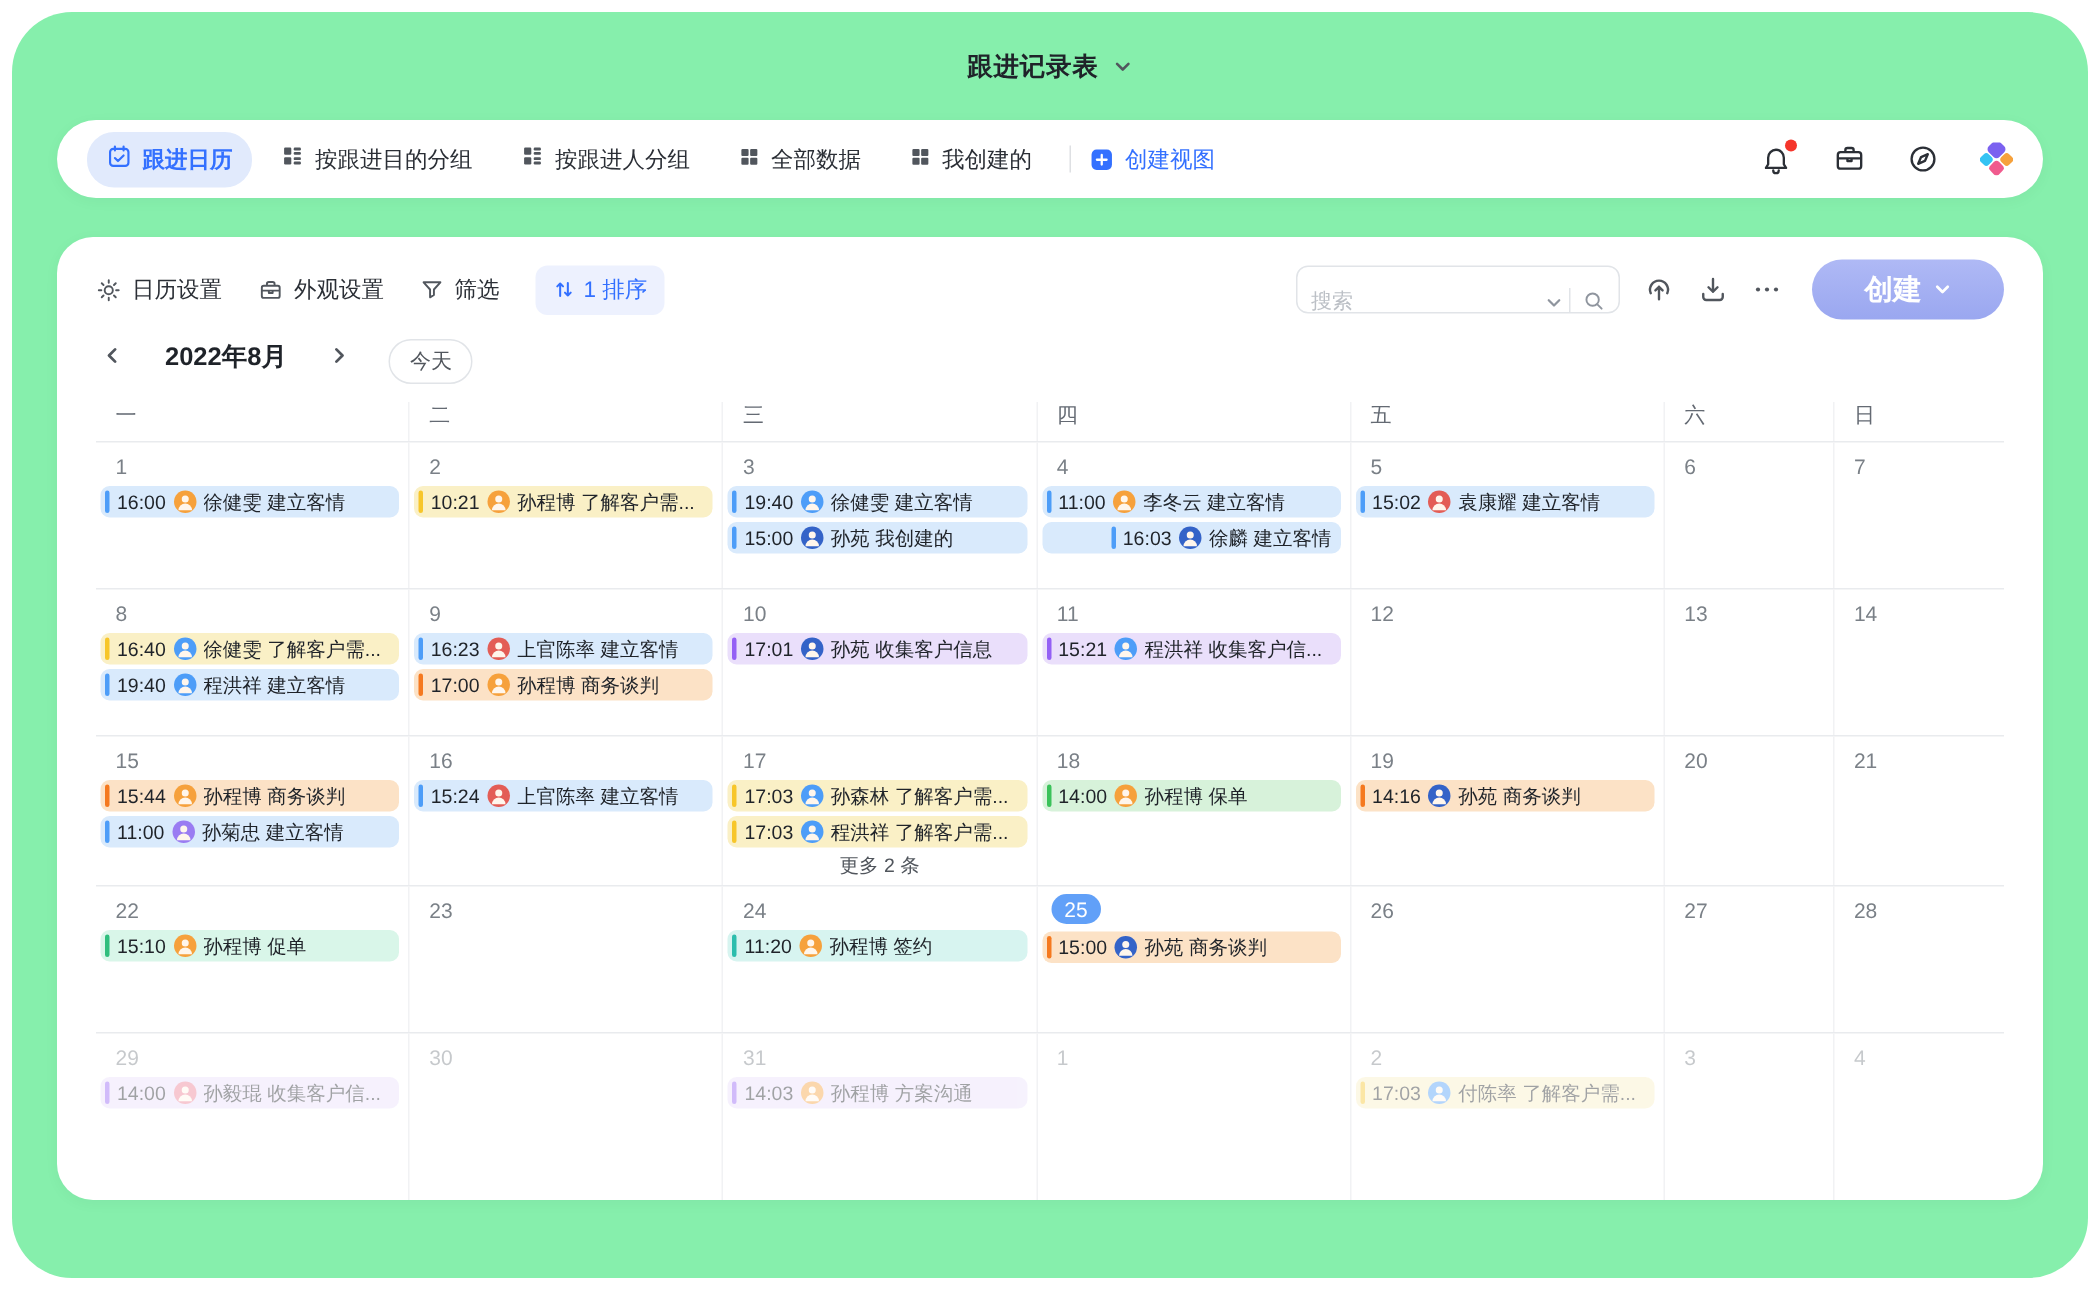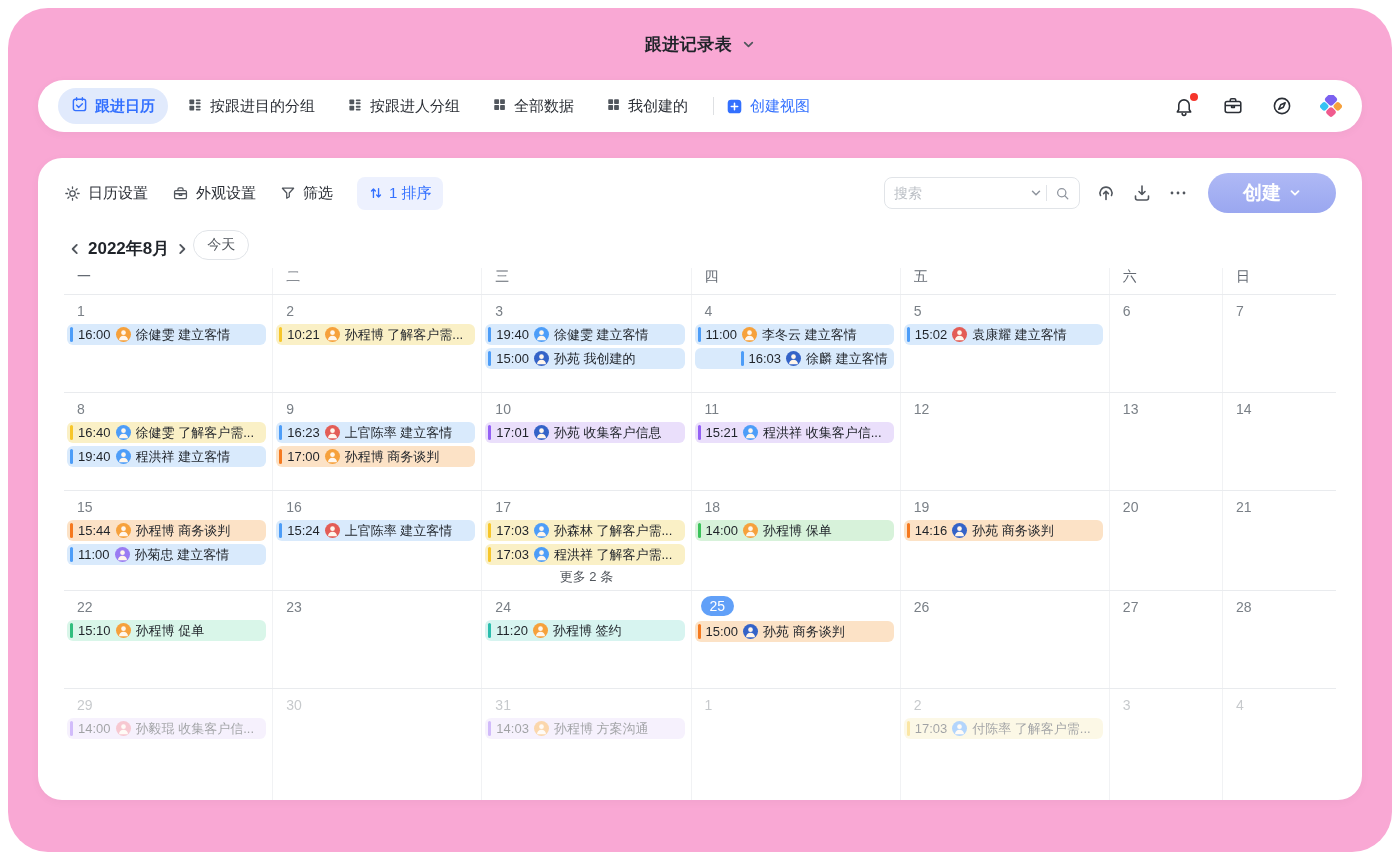--- a/index.html
+++ b/index.html
@@ -1,18 +1,18 @@
 <!DOCTYPE html>
 <html><head>
 <meta charset="utf-8">
 <style>
   * { margin:0; padding:0; box-sizing:border-box; }
   html,body { width:1400px; height:860px; }
   body { font-family:"Liberation Sans","DejaVu Sans",sans-serif; background:#fff; overflow:hidden; }
-  .canvas { position:absolute; inset:8px; background:#f9a8d4; border-radius:40px; overflow:hidden; }
+  .canvas { position:absolute; inset:8px; background:#86efac; border-radius:40px; overflow:hidden; }
 
   
   .title-row { height:72px; display:flex; align-items:center; justify-content:center; gap:10px; color:#1F2329; }
   .title-row .t { font-size:17px; font-weight:600; letter-spacing:.5px; }
   .title-row svg { color:#51565D; }
 
   
   .tabbar { margin:0 30px; height:52px; background:#fff; border-radius:26px;
             display:flex; align-items:center; padding:0 20px; box-shadow:0 2px 10px rgba(31,35,41,.04); }
   .tabs { display:flex; align-items:center; gap:6px; }
@@ -33,36 +33,36 @@
           padding:0 26px; overflow:hidden; box-shadow:0 2px 10px rgba(31,35,41,.04); }
 
   
   .toolbar { display:flex; align-items:center; height:42px; margin-top:14px; }
   .tool-left { display:flex; align-items:center; gap:24px; }
   .tool-item { display:flex; align-items:center; gap:7px; font-size:15px; color:#2B2F36; cursor:pointer; }
   .tool-item svg { color:#51565D; }
   .sort-pill { display:flex; align-items:center; gap:5px; background:#EDF1FE; color:#3370FF;
                font-size:15px; padding:7px 11px; border-radius:8px; cursor:pointer; }
   .tool-right { margin-left:auto; display:flex; align-items:center; gap:16px; }
-  .search-box { display:flex; align-items:center; width:196px; height:32px; border:1px solid #E1E4E8;
+  .search-box { display:flex; align-items:flex-end; width:216px; height:32px; border:1px solid #E1E4E8;
                 border-radius:8px; padding:0 9px; background:#fff; }
   .search-box input { border:none; outline:none; flex:1; min-width:0; font-size:14px; color:#1F2329;
                       font-family:inherit; background:transparent; }
   .search-box input::placeholder { color:#BCC0C6; }
   .search-box .sdiv { width:1px; height:16px; background:#E1E4E8; margin:0 8px 0 4px; }
   .search-box svg { color:#8F959E; flex-shrink:0; }
   .ghost-icon { width:20px; height:20px; color:#51565D; cursor:pointer; }
   .ghost-icon svg { width:20px; height:20px; }
   .create-btn { width:128px; height:40px; border-radius:20px; border:none; cursor:pointer;
                 background:linear-gradient(180deg,#AFB9F5 0%,#9AA7F0 100%);
                 color:#fff; font-size:19px; font-weight:600; display:flex; align-items:center;
                 justify-content:center; gap:8px; font-family:inherit; margin-left:4px; }
 
   
-  .datenav { display:flex; align-items:flex-end; gap:0; margin-top:12px; height:34px; }
+  .datenav { display:flex; align-items:flex-start; gap:22px; margin-top:12px; height:34px; }
   .nav-arrow { width:22px; height:22px; display:flex; align-items:center; justify-content:center;
                color:#51565D; cursor:pointer; border-radius:6px; }
   .month { font-size:17px; font-weight:700; color:#1F2329; margin:0 2px; }
   .today-btn { border:1px solid #E1E4E8; border-radius:16px; padding:5px 13px; font-size:14px;
                color:#51565D; cursor:pointer; background:#fff; font-family:inherit; }
 
   
   .grid7 { display:grid; grid-template-columns:1.85fr 1.85fr 1.85fr 1.85fr 1.85fr 1fr 1fr; }
   .cal { margin-top:8px; }
   .week-head { height:27px; border-bottom:1px solid #E9EBEE; }

